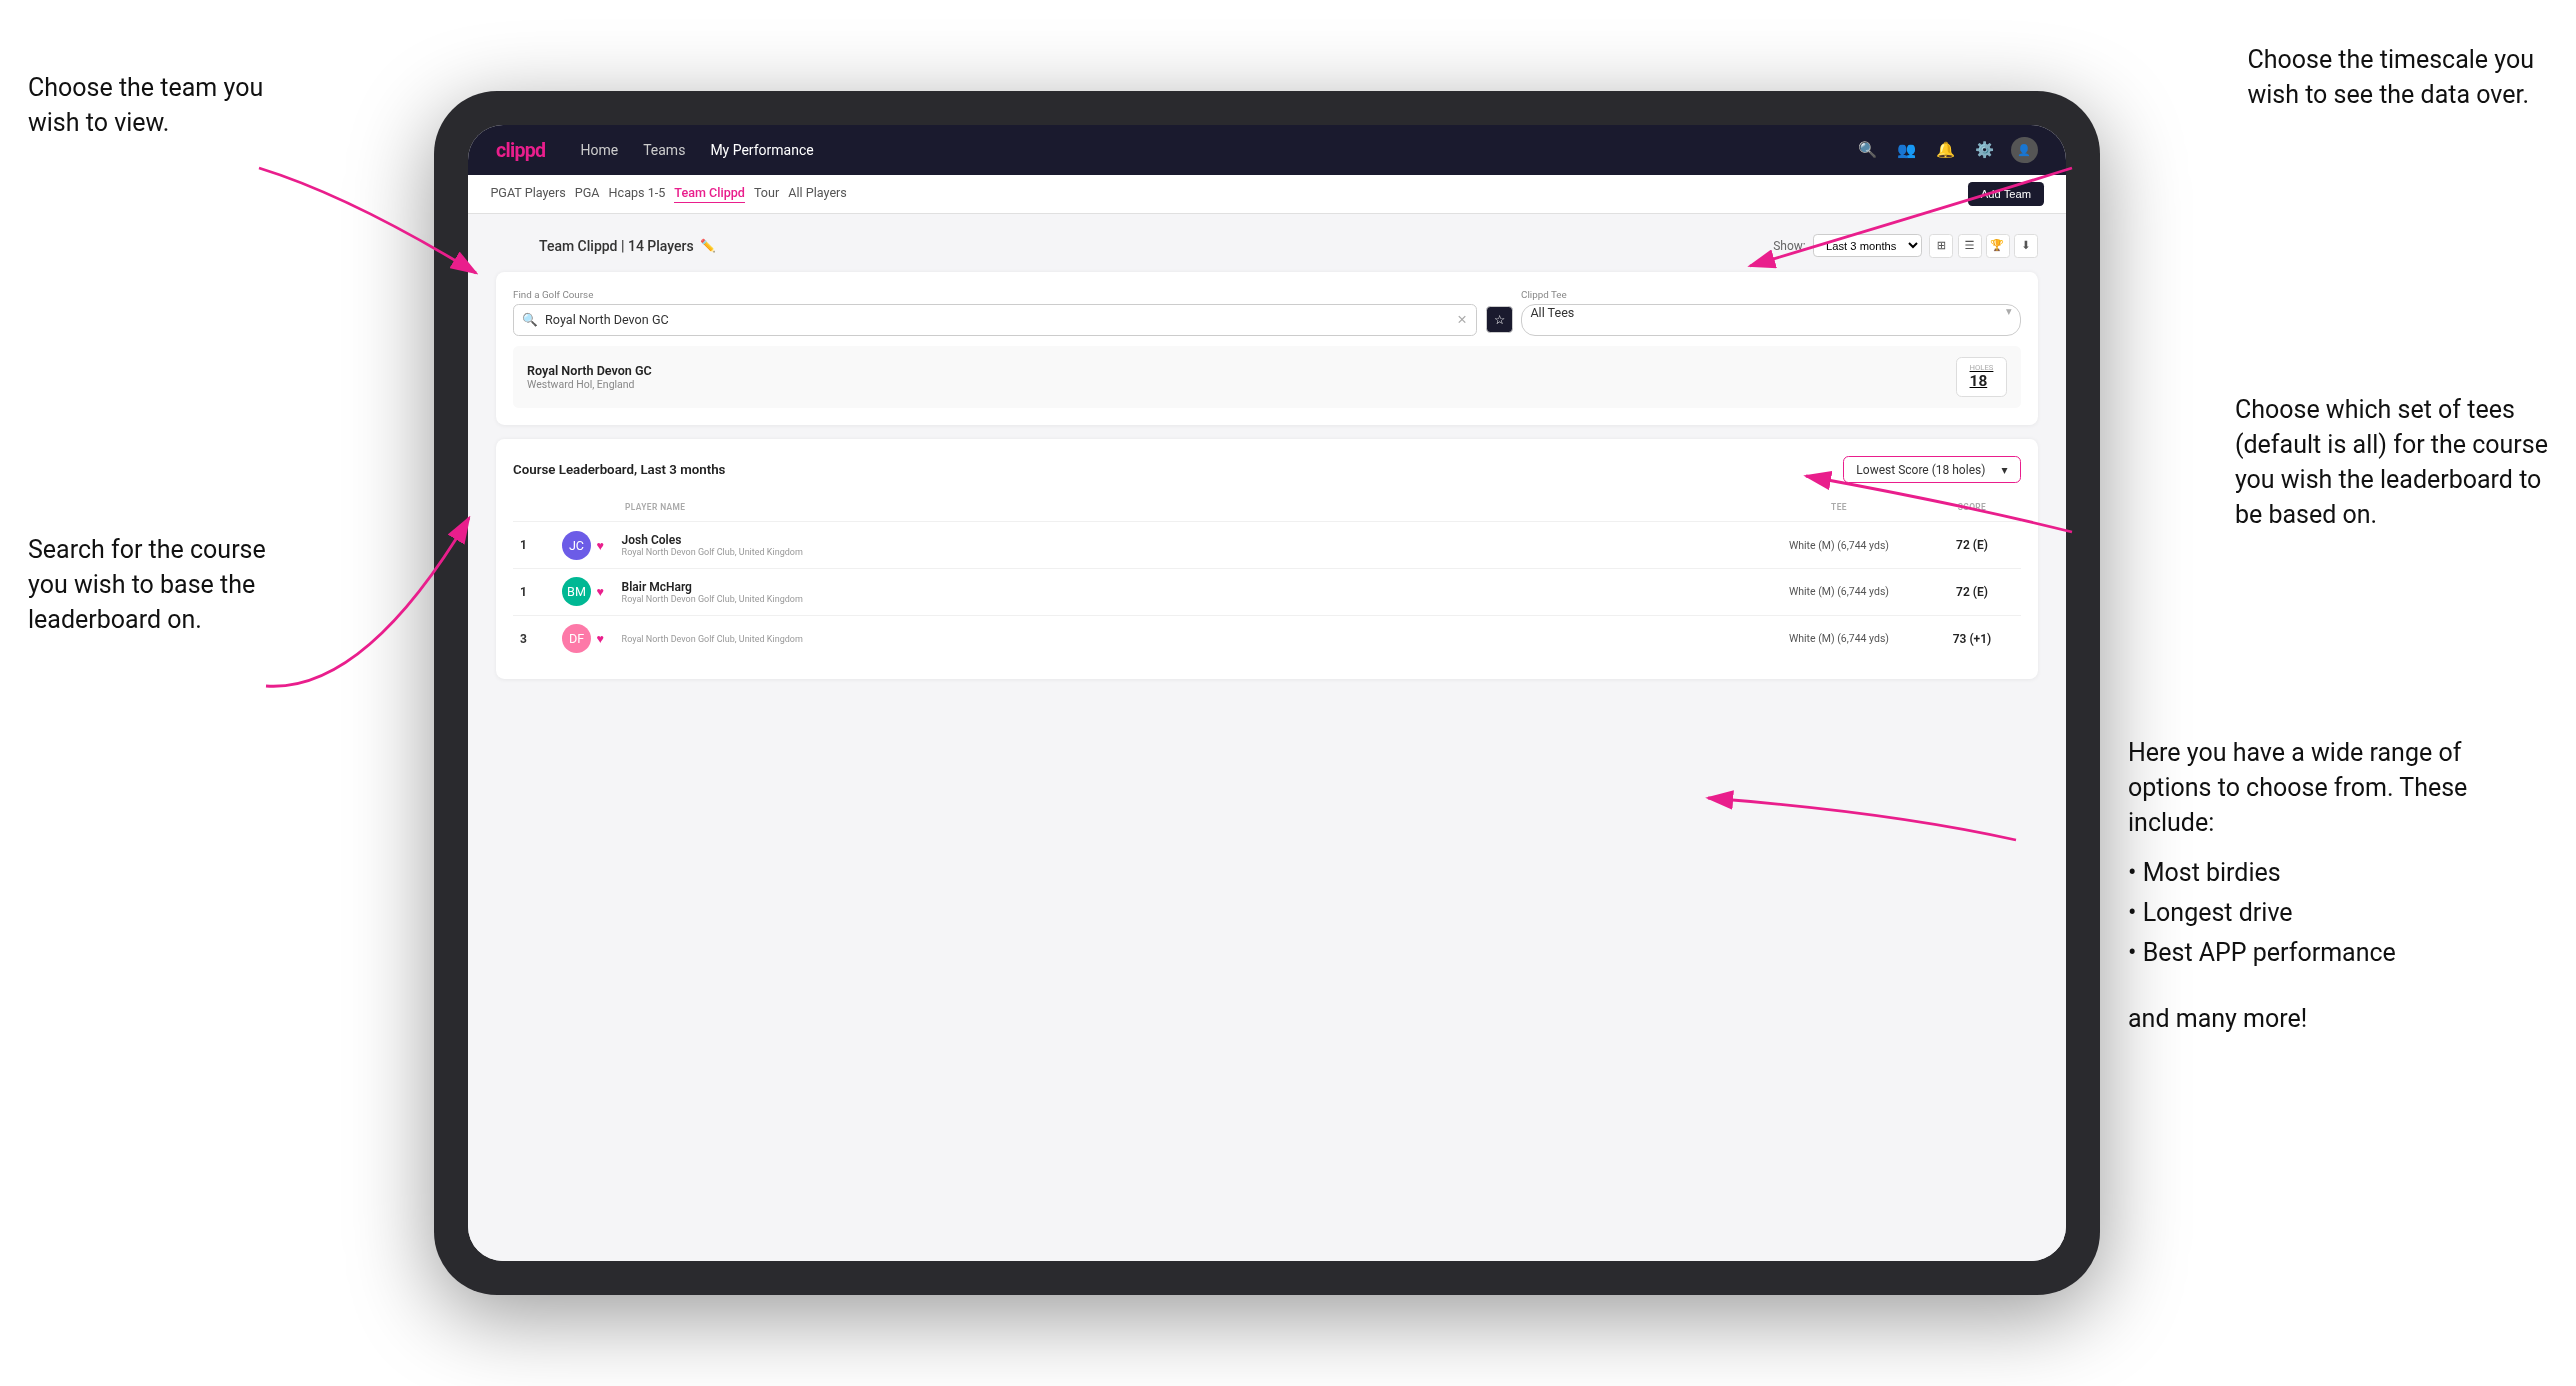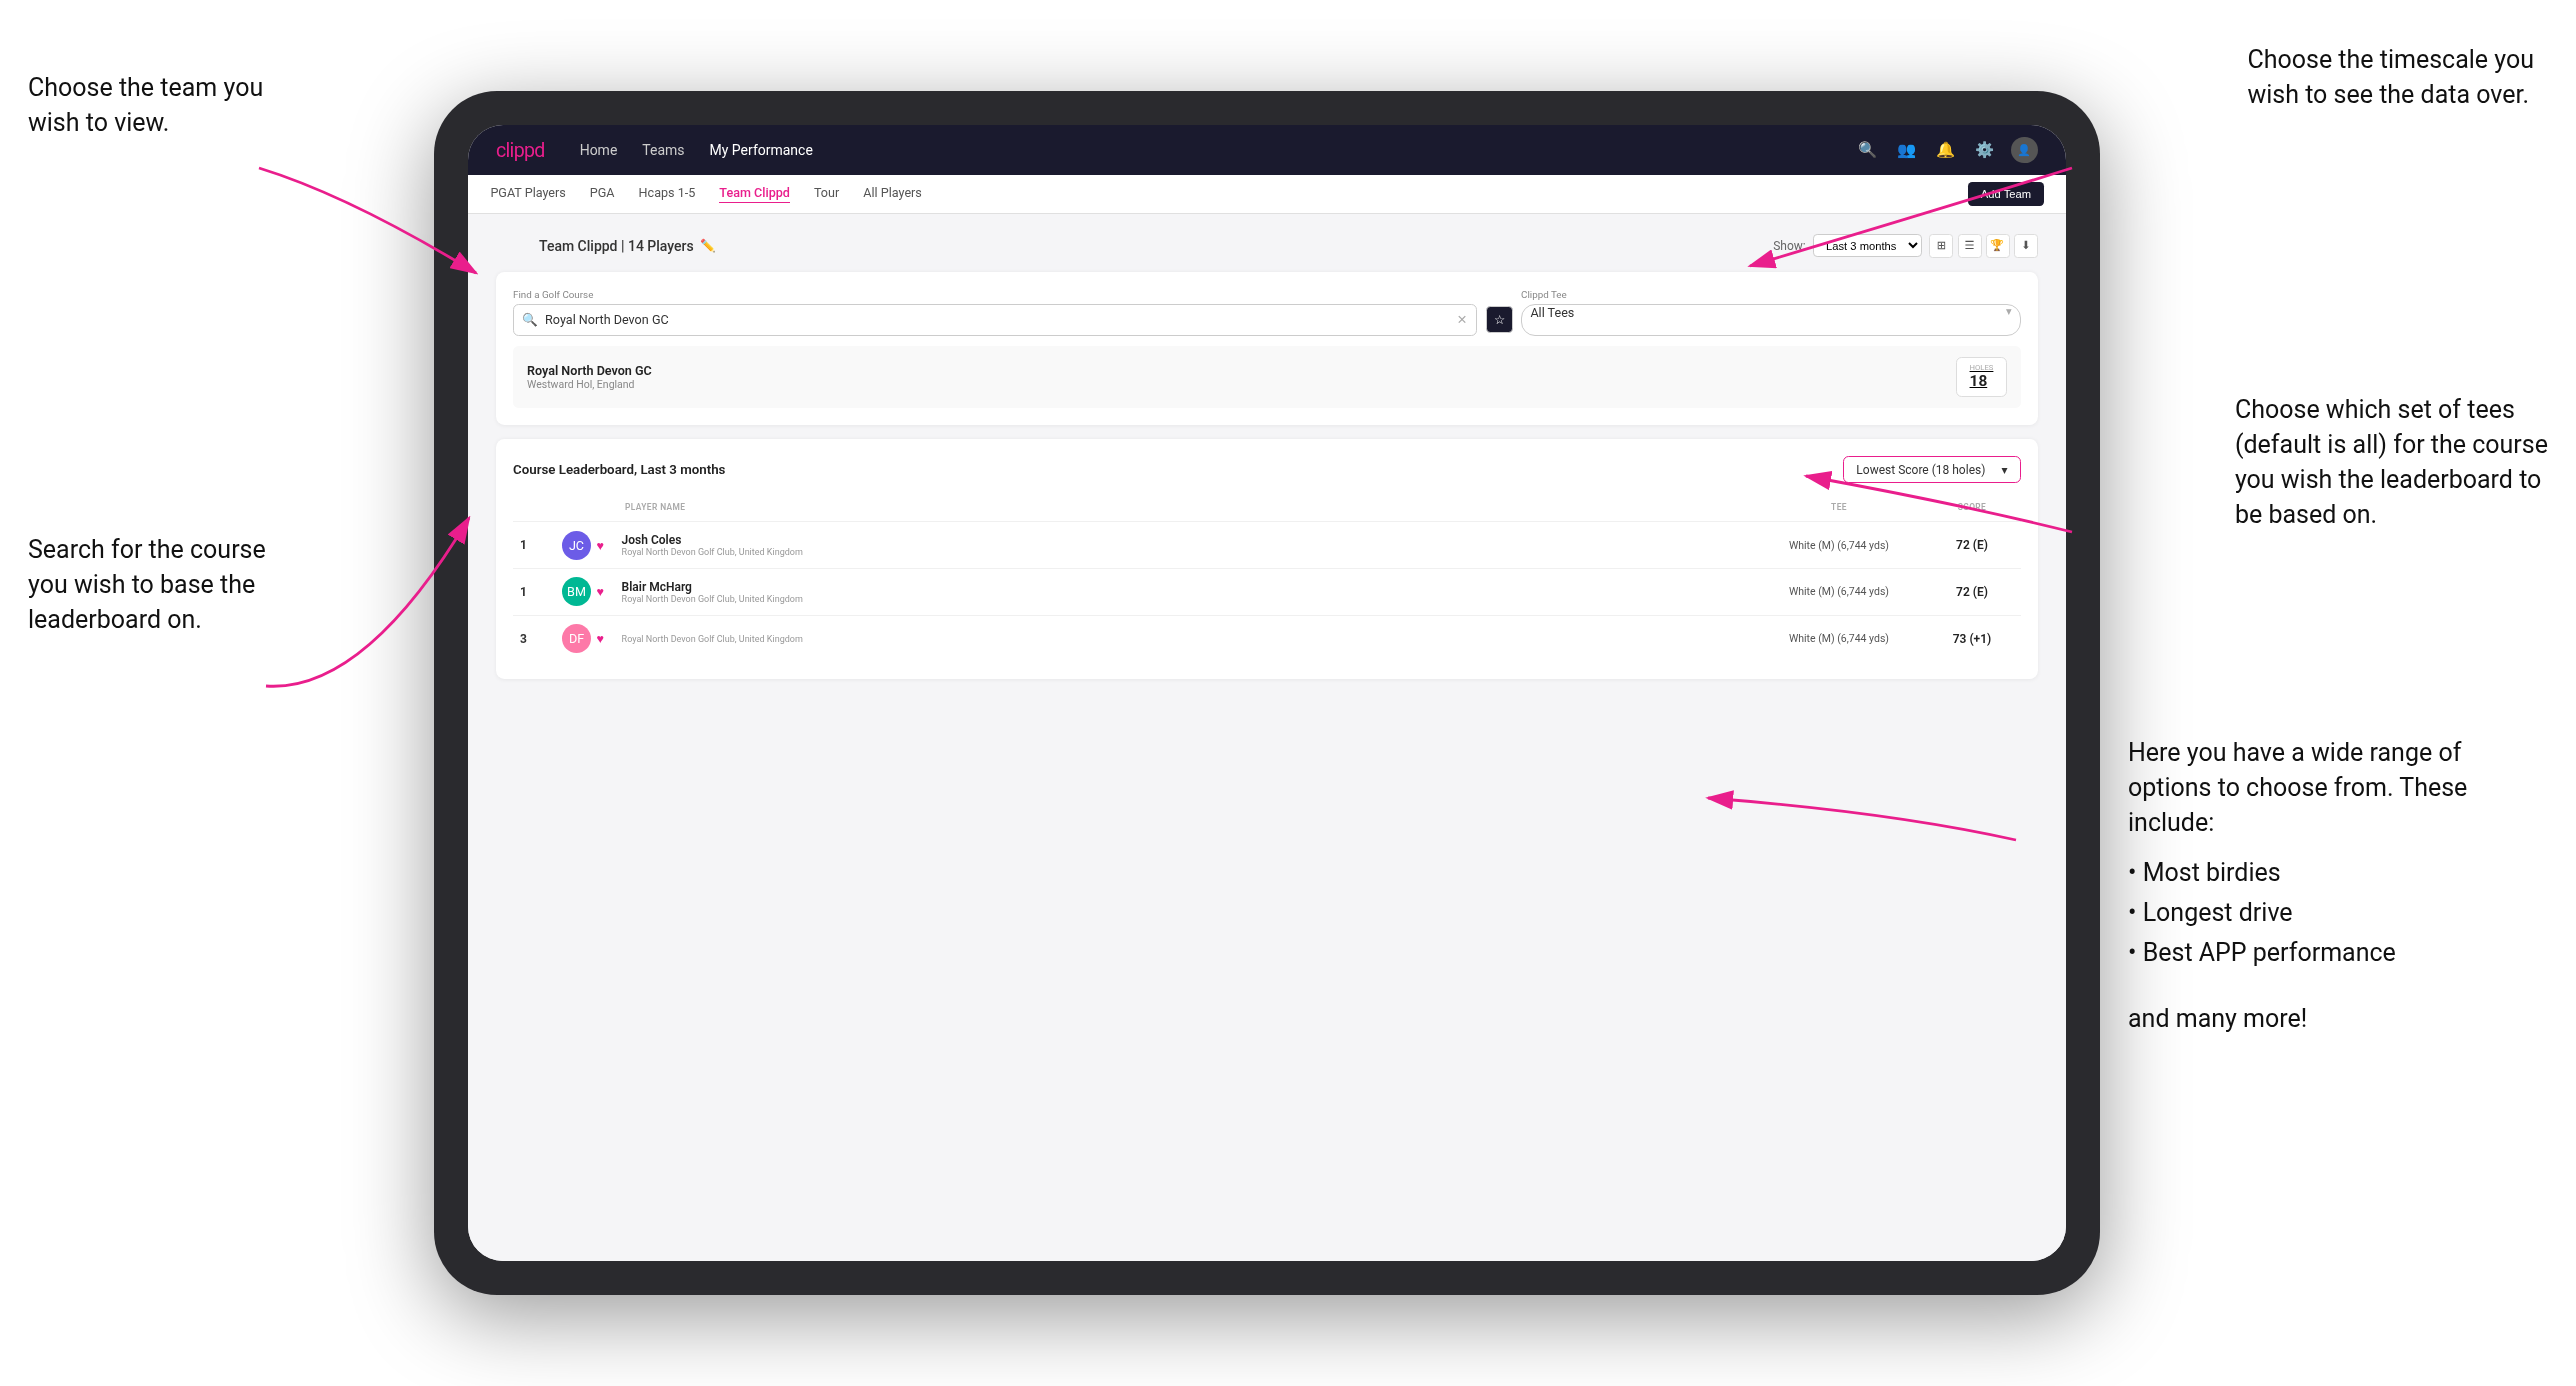--- a/index.html
+++ b/index.html
@@ -60,21 +60,21 @@
       background: #1a1a2e;
       display: flex;
       align-items: center;
       padding: 0 28px;
       gap: 28px;
     }
 
     .navbar-logo {
       color: #e91e8c;
       font-size: 19.6px;
-      font-weight: 400;
+      font-weight: 700;
       letter-spacing: -0.7px;
     }
 
     .navbar-links {
       display: flex;
       gap: 25px;
       margin-left: 7px;
     }
 
     .navbar-link {
@@ -119,21 +119,21 @@
 
     
     .subnav {
       width: 100%;
       height: 39px;
       background: #fff;
       display: flex;
       align-items: center;
       padding: 0 22.4px;
       border-bottom: 0.7px solid #e0e0e0;
-      gap: 24px;
+      gap: 9px;
     }
 
     .subnav-item {
       font-size: 12.6px;
       color: #555;
       cursor: pointer;
       padding-bottom: 2.8px;
     }
 
     .subnav-item.active {

